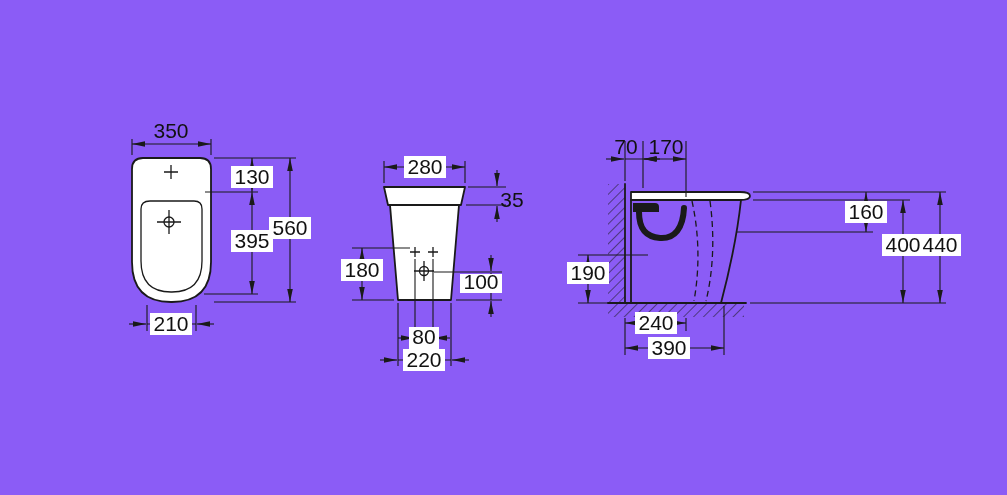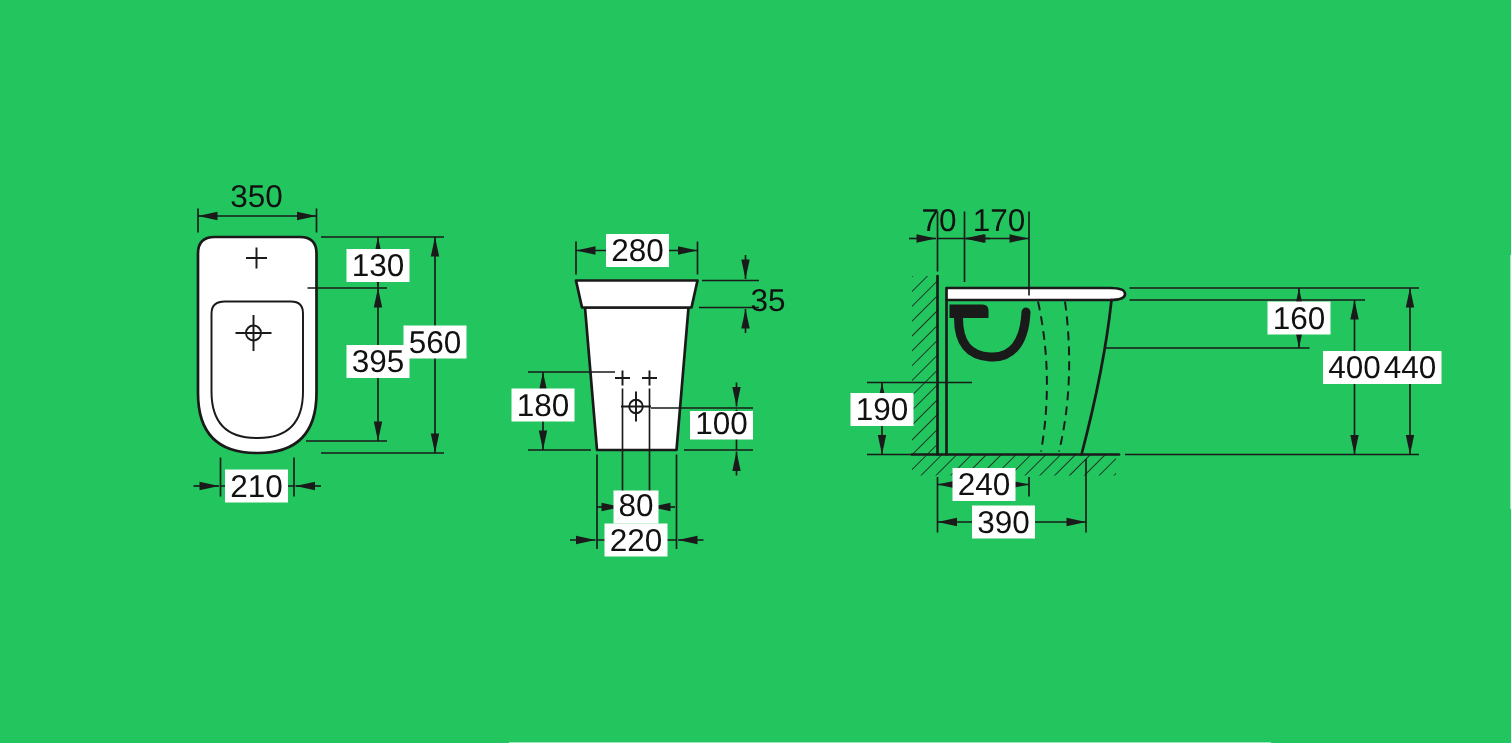--- a/index.html
+++ b/index.html
@@ -1,16 +1,16 @@
 <!DOCTYPE html>
 <html><head>
 <meta charset="utf-8">
 <style>
   html,body{margin:0;padding:0;background:#fff;}
-  .page{position:relative;width:1007px;height:495px;background:#22c55e;overflow:hidden;}
+  .page{position:relative;width:1007px;height:495px;background:#8b5cf6;overflow:hidden;}
   svg{display:block;}
   
   .o{fill:#fff;stroke:#1a1a1a;stroke-width:1.8;stroke-linejoin:round;}
   .p{fill:none;stroke:#1a1a1a;stroke-width:1.8;stroke-linecap:round;}
   .t{fill:none;stroke:#1a1a1a;stroke-width:1.3;}
   
   .d{fill:none;stroke:#1a1a1a;stroke-width:1.1;}
   .blk{fill:#1a1a1a;stroke:none;}
   .thick{fill:none;stroke:#1a1a1a;stroke-width:6;stroke-linecap:round;}
   .dash{fill:none;stroke:#1a1a1a;stroke-width:1.3;stroke-dasharray:6 4;}

